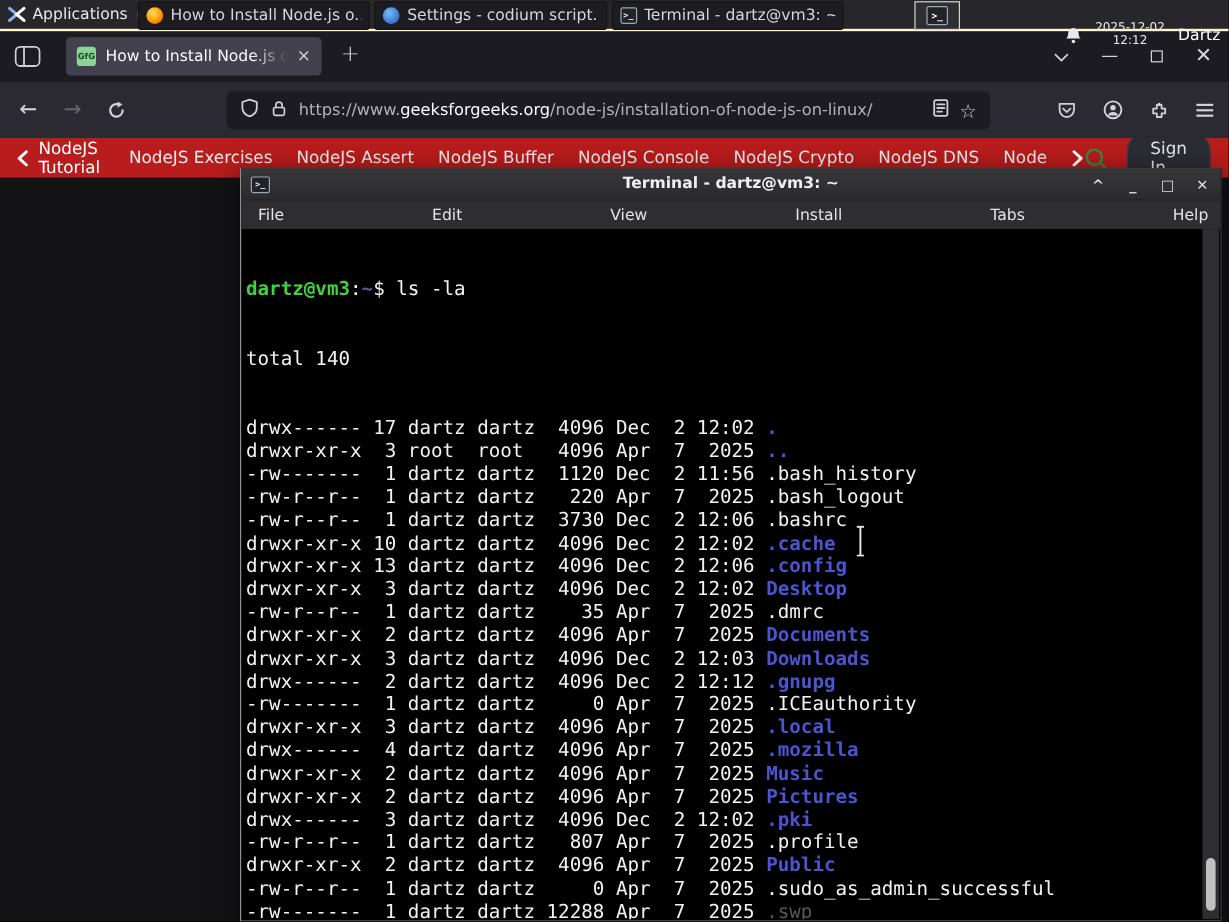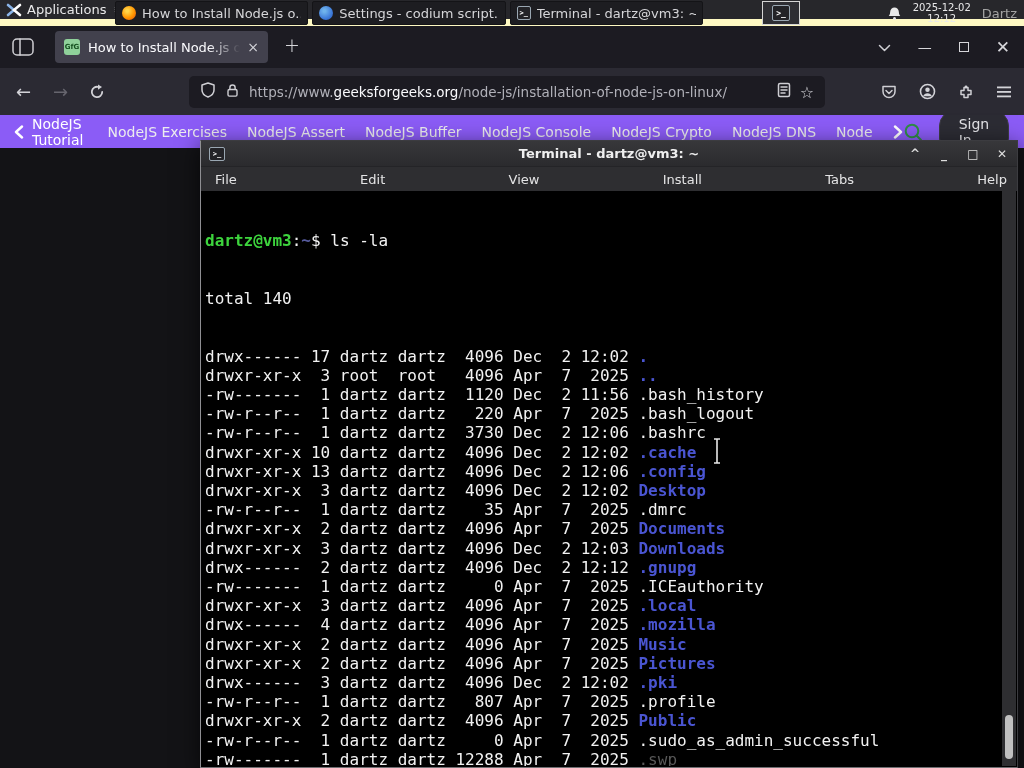--- a/index.html
+++ b/index.html
@@ -2,42 +2,42 @@
 <html><head>
 <meta charset="utf-8">
 <style>
   * { margin:0; padding:0; box-sizing:border-box; }
   html,body { width:1024px; height:768px; background:#000; }
   #screen { position:relative; width:1024px; height:768px; overflow:hidden;
             background:#131316; font-family:"DejaVu Sans","Liberation Sans",sans-serif; }
 
   
   #panel { position:absolute; top:0; left:0; width:1024px; height:26px;
-           background:#27272b; border-bottom:7px solid #fef9c3; display:flex; align-items:center; z-index:50; }
+           background:#27272b; border-bottom:2px solid #fef9c3; display:flex; align-items:center; z-index:50; }
   .app-btn { display:flex; align-items:center; gap:5px; height:100%; padding:0 6px; color:#e9e9ea; font-size:13px; }
   .app-btn svg { width:16px; height:16px; }
   .grip { color:#8e8e92; font-size:11px; margin-left:2px; }
   #task-list { position:absolute; left:113px; top:0; height:26px; width:592px; display:flex; }
   .task { width:197px; margin:1px 2px; padding:0 6px; display:flex; align-items:center; gap:6px;
           background:#1d1d21; border:1px solid #141417; border-radius:2px;
           color:#d6d6d9; font-size:13px; white-space:nowrap; overflow:hidden; }
   .task-label { overflow:hidden; text-overflow:clip; }
   .task-icon { flex:0 0 auto; width:14px; height:14px; border-radius:50%; }
   .task-icon.firefox { background:radial-gradient(circle at 38% 35%, #ffd54a 10%, #ff9500 55%, #e04a12 100%); }
   .task-icon.codium  { background:radial-gradient(circle at 38% 35%, #6fb3ec 10%, #3b77d8 65%, #2b5cb4 100%); }
   .task-icon.terminal, .term-glyph { border-radius:2px; background:#232327; border:1px solid #9aa7b2;
           color:#fff; display:flex; align-items:center; justify-content:center;
           font:bold 7px "DejaVu Sans Mono",monospace; }
   .dock { position:absolute; left:762px; top:1px; width:38px; height:24px; border:1px solid #d4d4d4;
           background:#2e2e33; display:flex; align-items:center; justify-content:center; }
   .dock .term-glyph { width:18px; height:16px; font-size:8px; }
-  .tray { position:absolute; right:0; top:0; height:26px; display:flex; align-items:center; gap:11px; padding-right:7px; }
+  .tray { position:absolute; right:0; top:16px; height:26px; display:flex; align-items:center; gap:11px; padding-right:7px; }
   .bell svg { width:15px; height:15px; display:block; }
   .clock { text-align:center; color:#e9e9ea; font-size:10px; line-height:11px; }
-  .user  { color:#a3a3a3; font-size:13px; }
+  .user  { color:#ffffff; font-size:13px; }
 
   
   #tabbar { position:absolute; top:26px; left:0; width:1024px; height:42px; background:#1c1b22; z-index:10; }
   .ffview { position:absolute; left:12px; top:12px; }
   .tab { position:absolute; left:55px; top:5px; width:213px; height:32px; background:#42414d; border-radius:4px;
          display:flex; align-items:center; padding:0 9px; color:#fbfbfe; font-size:13px; }
   .favicon { flex:0 0 auto; width:16px; height:16px; border-radius:3px; background:#8fd19a;
              color:#14501f; font:bold 7px "DejaVu Sans",sans-serif; display:flex; align-items:center; justify-content:center; }
   .tab-title { margin-left:8px; white-space:nowrap; overflow:hidden; flex:1;
                -webkit-mask-image:linear-gradient(90deg,#000 78%,transparent 98%);
@@ -55,21 +55,21 @@
   .nav-back { left:16px; } .nav-fwd { left:53px; color:#66656e; } .nav-reload { left:89px; }
   #urlbar { position:absolute; left:189px; top:76px; width:636px; height:32px; background:#1c1b22;
             border-radius:5px; display:flex; align-items:center; padding:0 11px; gap:9px; z-index:11; }
   .url { flex:1; font-size:13.5px; color:#b1b1b9; white-space:nowrap; overflow:hidden; }
   .url .bright { color:#fbfbfe; }
   .star { color:#cfcfd4; font-size:16px; }
   .tb-icons { position:absolute; right:12px; top:68px; height:47px; display:flex; align-items:center; gap:22px; z-index:11; }
   .ico16 svg { display:block; }
 
   
-  #sitenav { position:absolute; top:115px; left:0; width:1024px; height:33px; background:#8b5cf6;
+  #sitenav { position:absolute; top:115px; left:0; width:1024px; height:33px; background:#b91c1c;
              display:flex; align-items:center; color:#ececee; font-size:14px; z-index:5; }
   .nav-first { margin-left:8px; color:#fff; }
   #nav-items { display:flex; margin-left:24px;justify-content:flex-end; }
   .nav-item { margin-right:20px; white-space:nowrap; }
   .chev { display:flex; align-items:center; }
   .chev-left { margin-left:14px; }
   .search-btn { margin-left:auto; display:flex; align-items:center; }
   .signin { margin-left:16px; margin-right:20px; padding:5px 19px; background:#2c2c34; border:1px solid #3c3c44;
             border-radius:16px; color:#e3e3e7; font-size:14px; }
   #page-content { position:absolute; top:148px; left:0; width:1024px; height:620px; background:#131316; z-index:1; }

